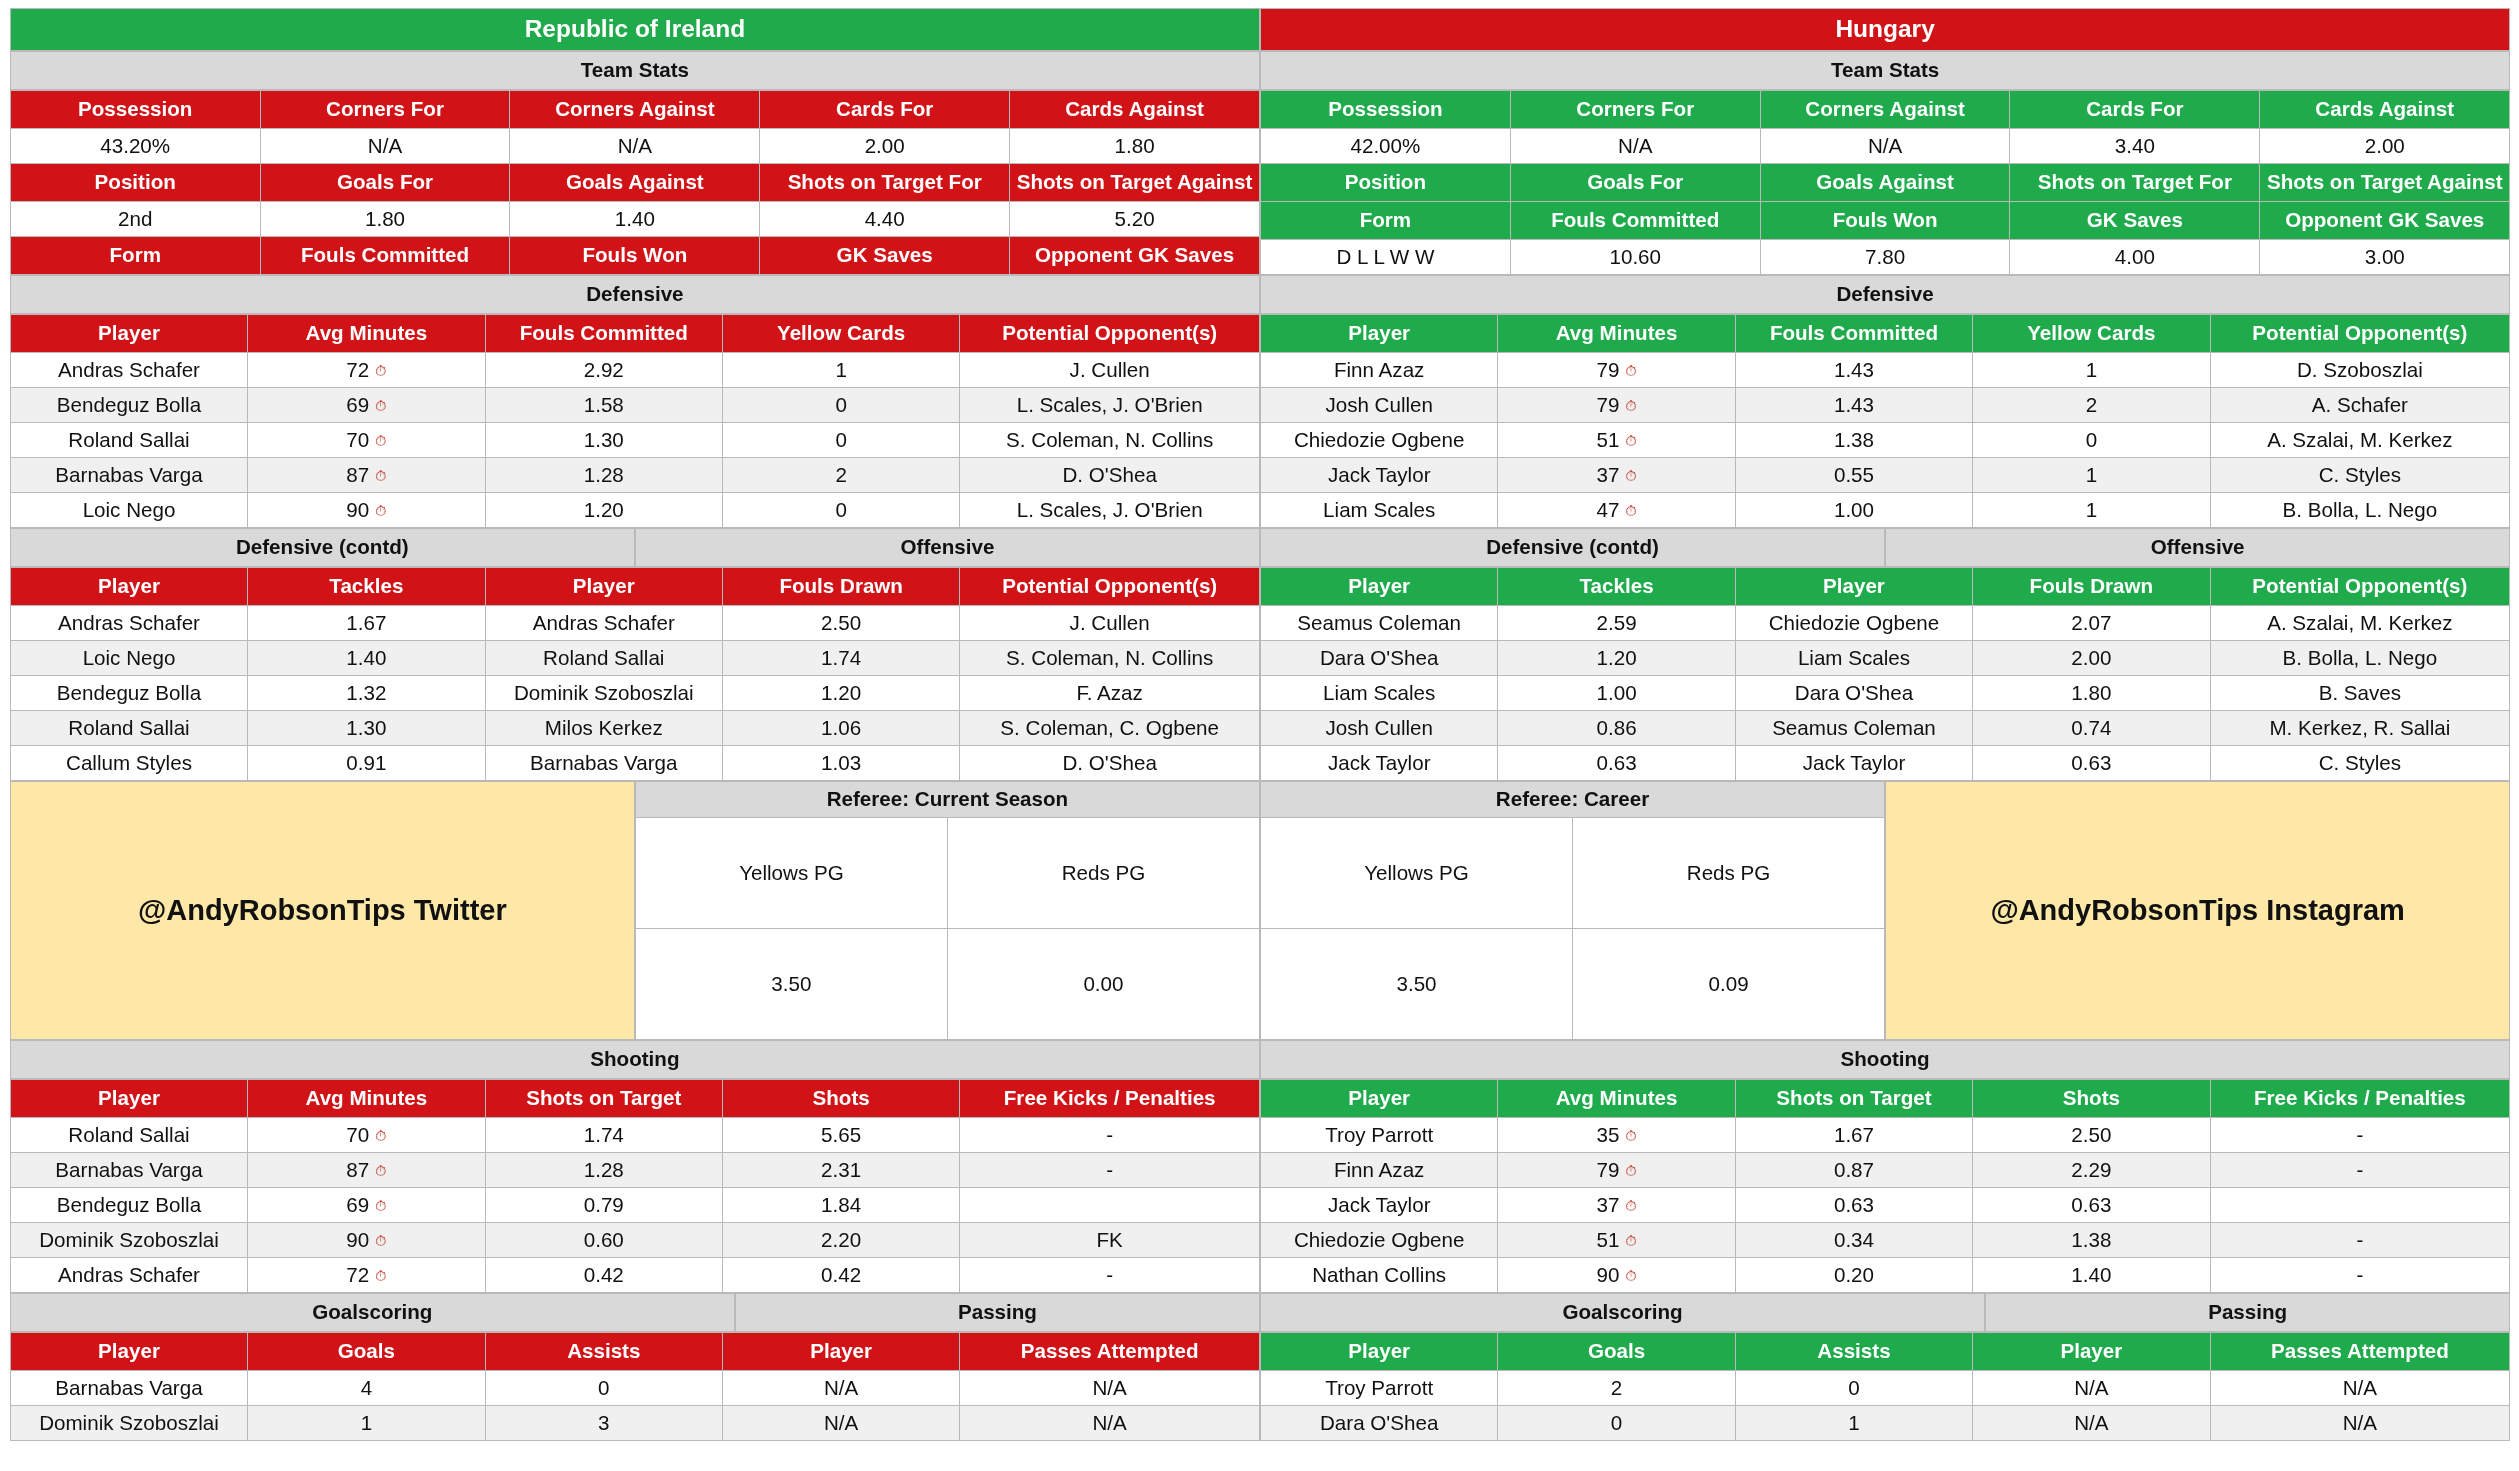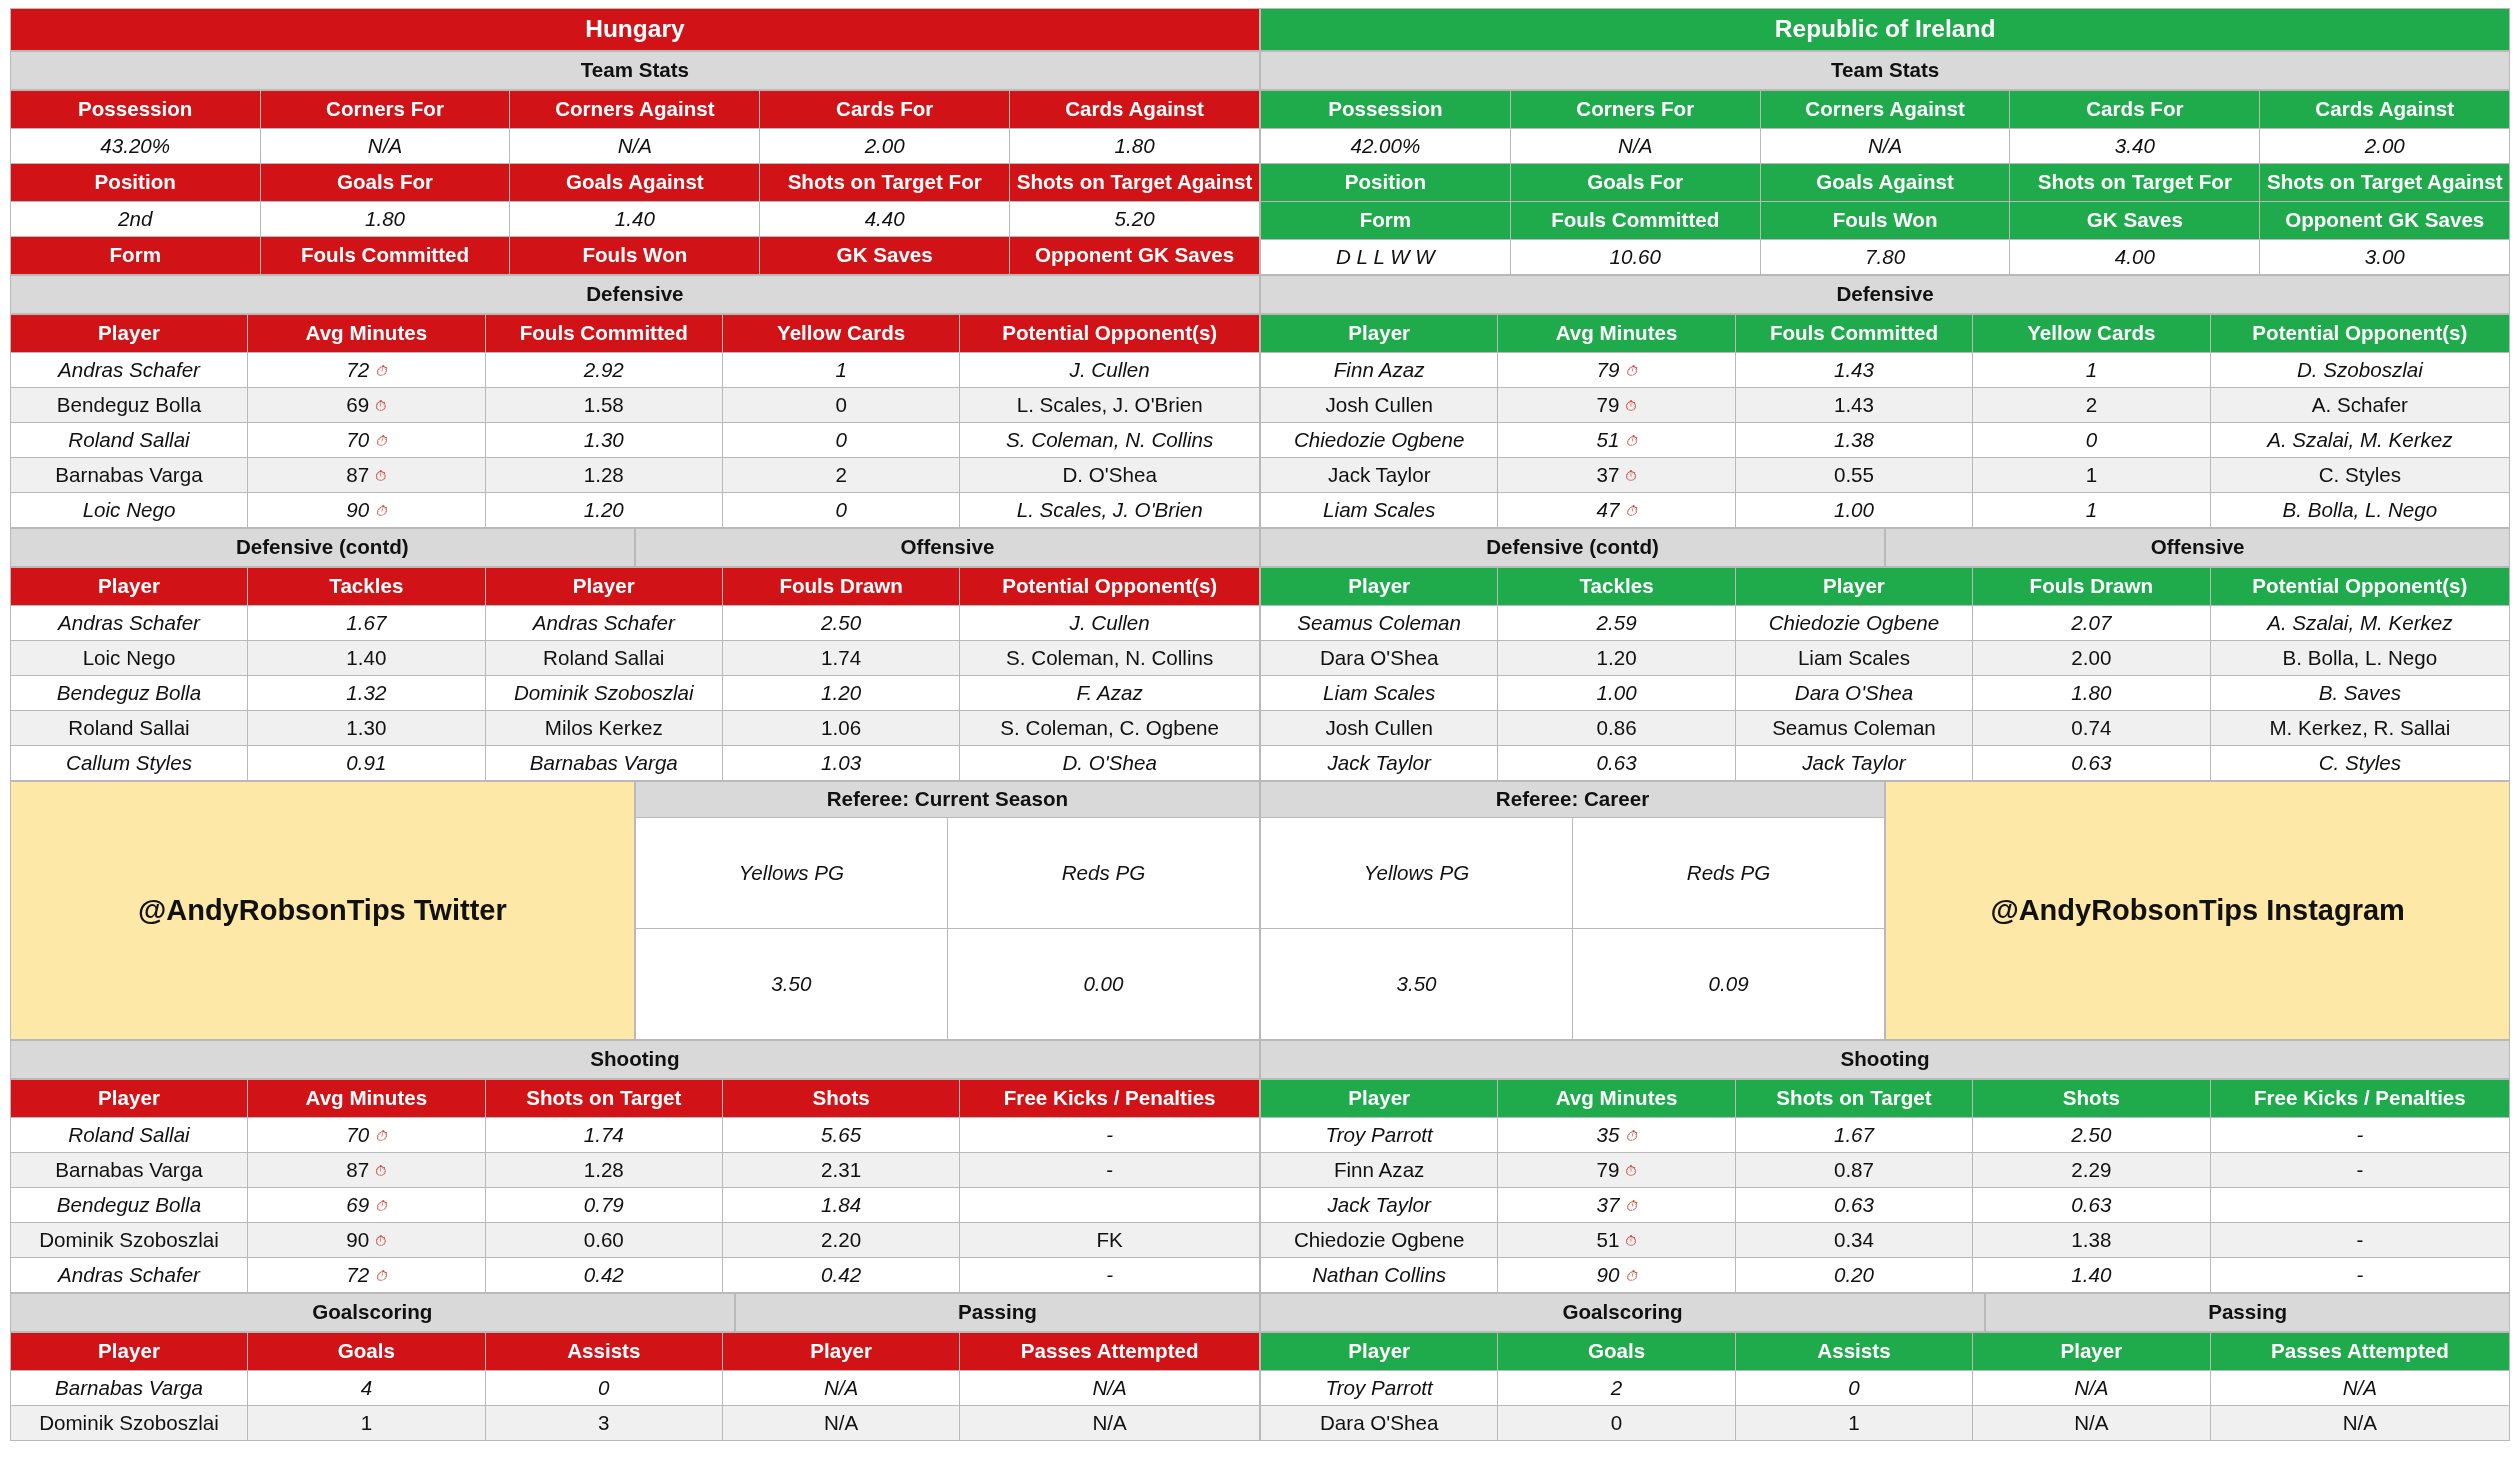--- a/index.html
+++ b/index.html
@@ -11,46 +11,46 @@
   .side{width:50%;}
   .hdr{font-weight:bold; color:#fff; font-size:24.5px; height:41px;}
   .hun{background:#d11317;}
   .irl{background:#1faa4b;}
   .sec{background:#d9d9d9; font-weight:bold; font-size:20.6px; height:37px; color:#111;}
   .colhdr{color:#fff; font-weight:bold; font-size:20.6px; height:37px;}
   .colhdr.hun{background:#d11317;}
   .colhdr.irl{background:#1faa4b;}
   .row{height:35px;}
   .row.alt{background:#f0f0f0;}
-  .row.white{background:#ffffff;font-style:italic;}
+  .row.white{background:#ffffff;}
   .yellowbox{background:#fde8a8; font-weight:bold; font-size:29px; height:100%;}
   .clock{color:#c0392b; font-size:14.7px; vertical-align:middle;}
   .socialtable td{height:110px;}
   .q1{width:25%;} .q2{width:25%;}
 </style>
 </head>
 <body>
 
 <div id="sheet">
 
   <div class="wrap">
     <div class="side">
       <table>
           <tbody>
             <tr>
+              <td class="hdr irl">Republic of Ireland</td>
+            </tr>
+          </tbody>
+        </table>
+    </div>
+    <div class="side">
+      <table>
+          <tbody>
+            <tr>
               <td class="hdr hun">Hungary</td>
-            </tr>
-          </tbody>
-        </table>
-    </div>
-    <div class="side">
-      <table>
-          <tbody>
-            <tr>
-              <td class="hdr irl">Republic of Ireland</td>
             </tr>
           </tbody>
         </table>
     </div>
   </div>
 
   <div class="wrap">
     <div class="side">
         <table>
           <tbody>

